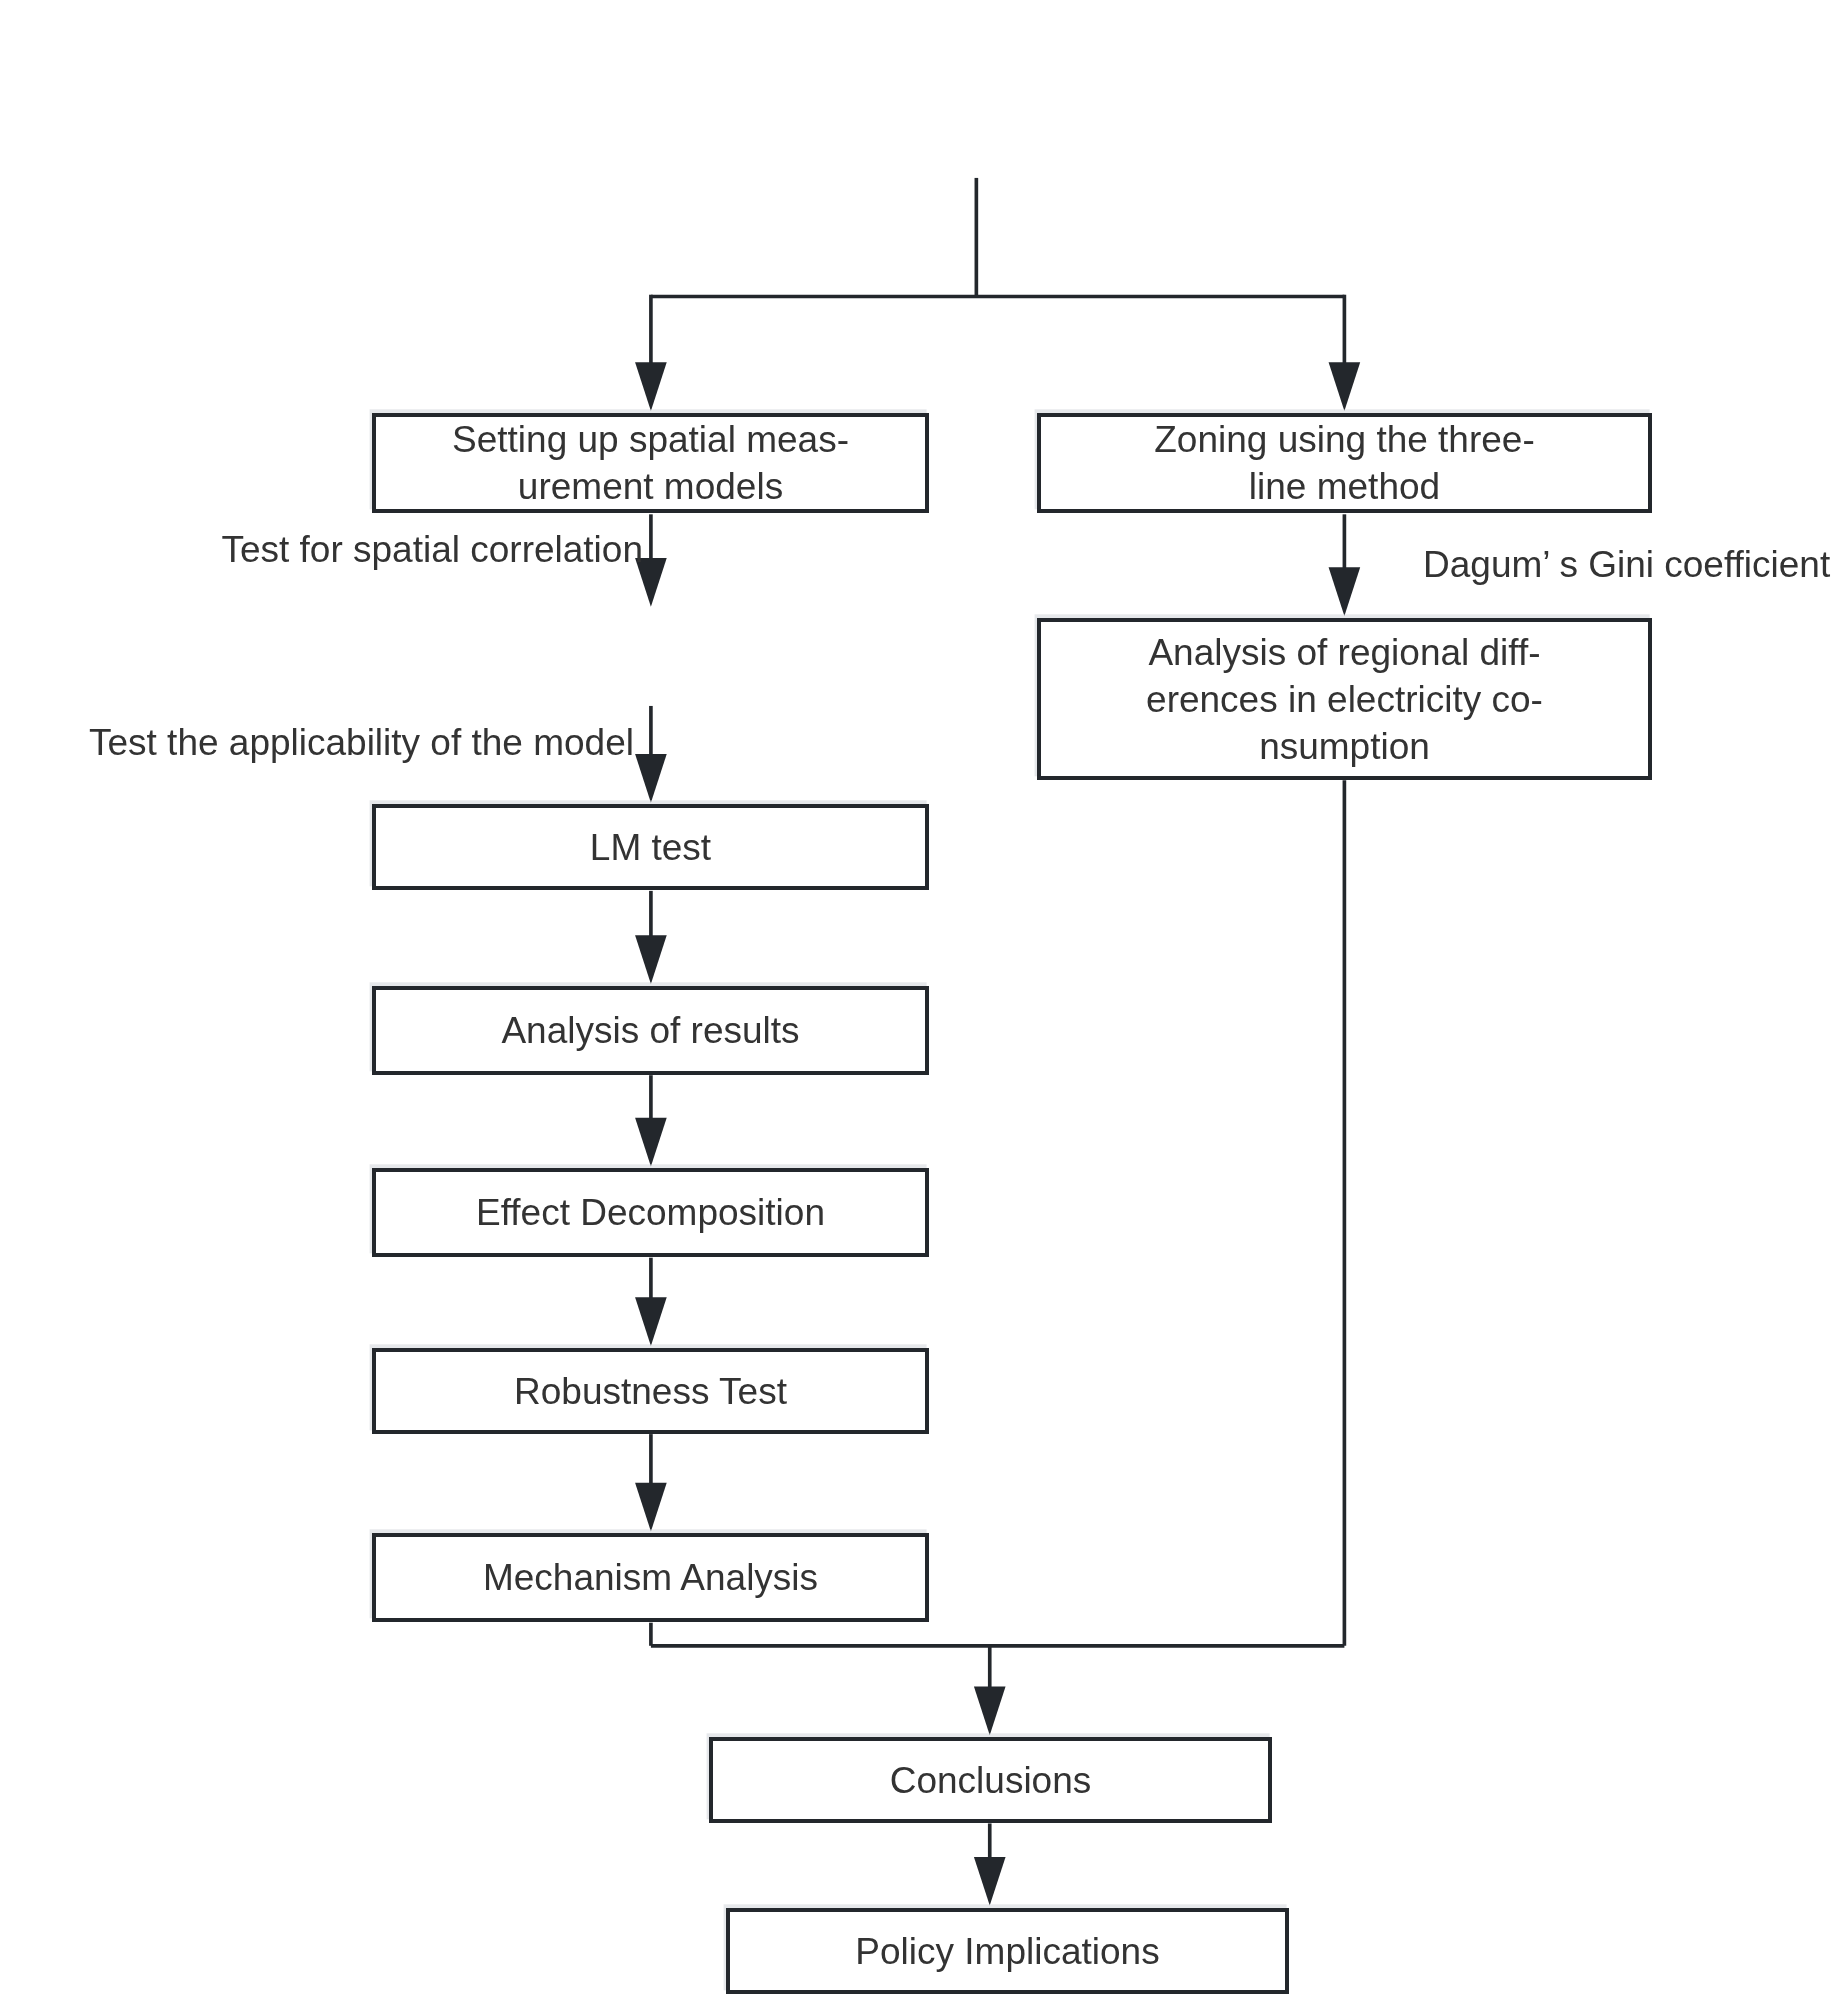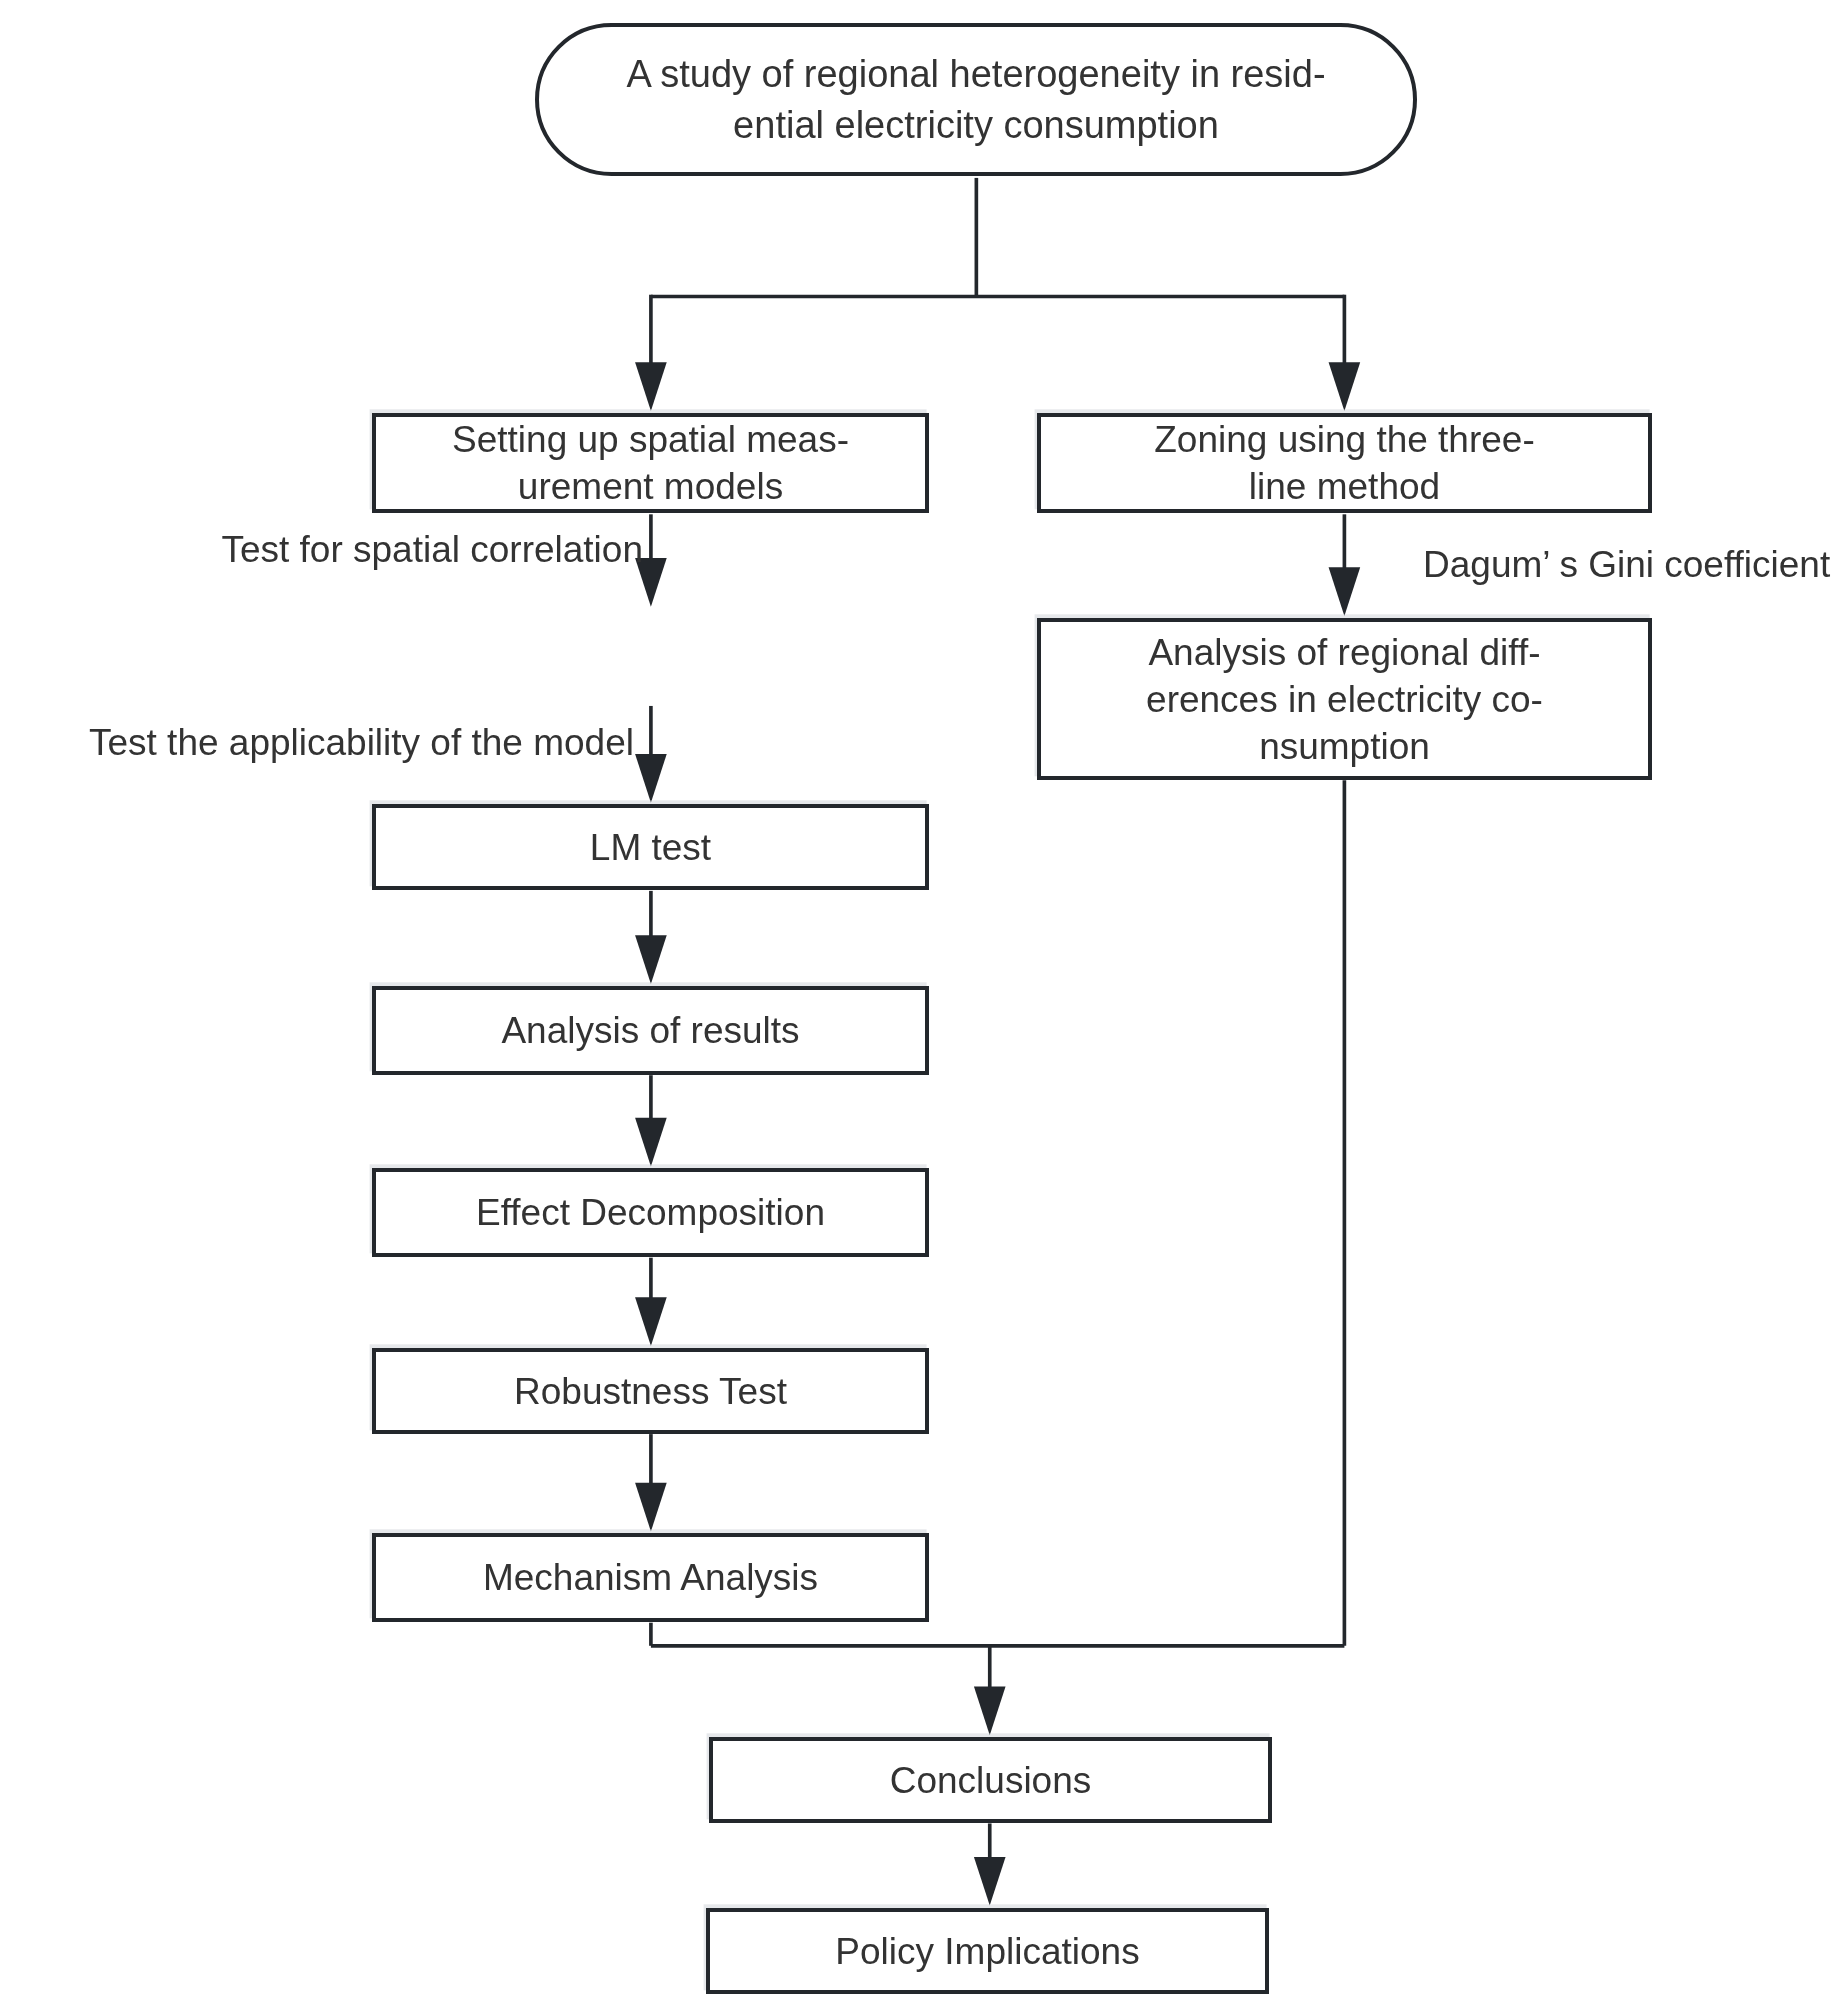--- a/index.html
+++ b/index.html
@@ -107,24 +107,20 @@
     <path d="M2210,1282 V2705"></path>
     <path d="M1070,2667 V2705"></path>
     <path d="M1070,2705 H2210"></path>
     <path d="M1627,2705 V2777"></path>
     <polygon points="1627,2852 1601,2772 1653,2772"></polygon>
 
     <path d="M1627,2997 V3057"></path>
     <polygon points="1627,3132 1601,3052 1653,3052"></polygon>
   </svg>
 
-  <div class="node rounded" style="left:535px; top:23px; width:882px; height:153px;">
-    <span>A study of regional heterogeneity in resid-
-ential electricity consumption</span>
-  </div>
 
   <div class="node" style="left:372px; top:413px; width:557px; height:100px;">
     <span>Setting up spatial meas-
 urement models</span>
   </div>
 
 
   <div class="node" style="left:372px; top:804px; width:557px; height:86px;">
     <span>LM test</span>
   </div>
@@ -153,21 +149,21 @@
   <div class="node" style="left:1037px; top:618px; width:615px; height:162px;">
     <span>Analysis of regional diff-
 erences in electricity co-
 nsumption</span>
   </div>
 
   <div class="node" style="left:709px; top:1737px; width:563px; height:86px;">
     <span>Conclusions</span>
   </div>
 
-  <div class="node" style="left:706px; top:1908px; width:563px; height:86px;">
+  <div class="node" style="left:726px; top:1908px; width:563px; height:86px;">
     <span>Policy Implications</span>
   </div>
 
   <div class="edge-label align-right" style="right:1199px; top:525px;">Test for spatial correlation</div>
 
   <div class="edge-label align-right" style="right:1208px; top:718px;">Test the applicability of the model</div>
 
   <div class="edge-label align-left" style="left:1403px; top:540px;">Dagum’ s Gini coefficient</div>
 
 </div>

